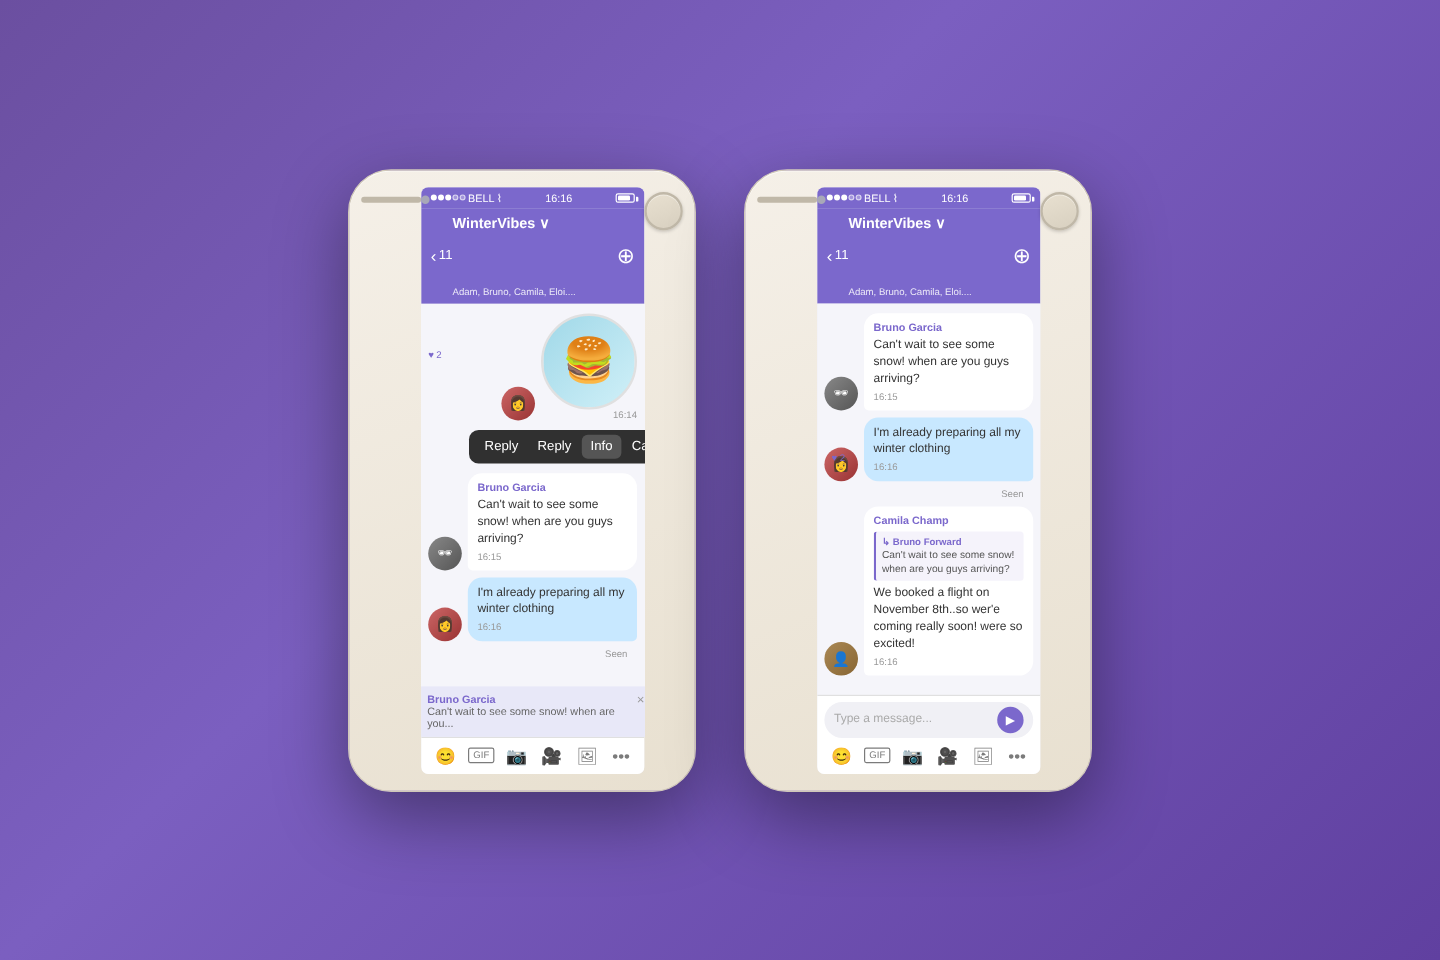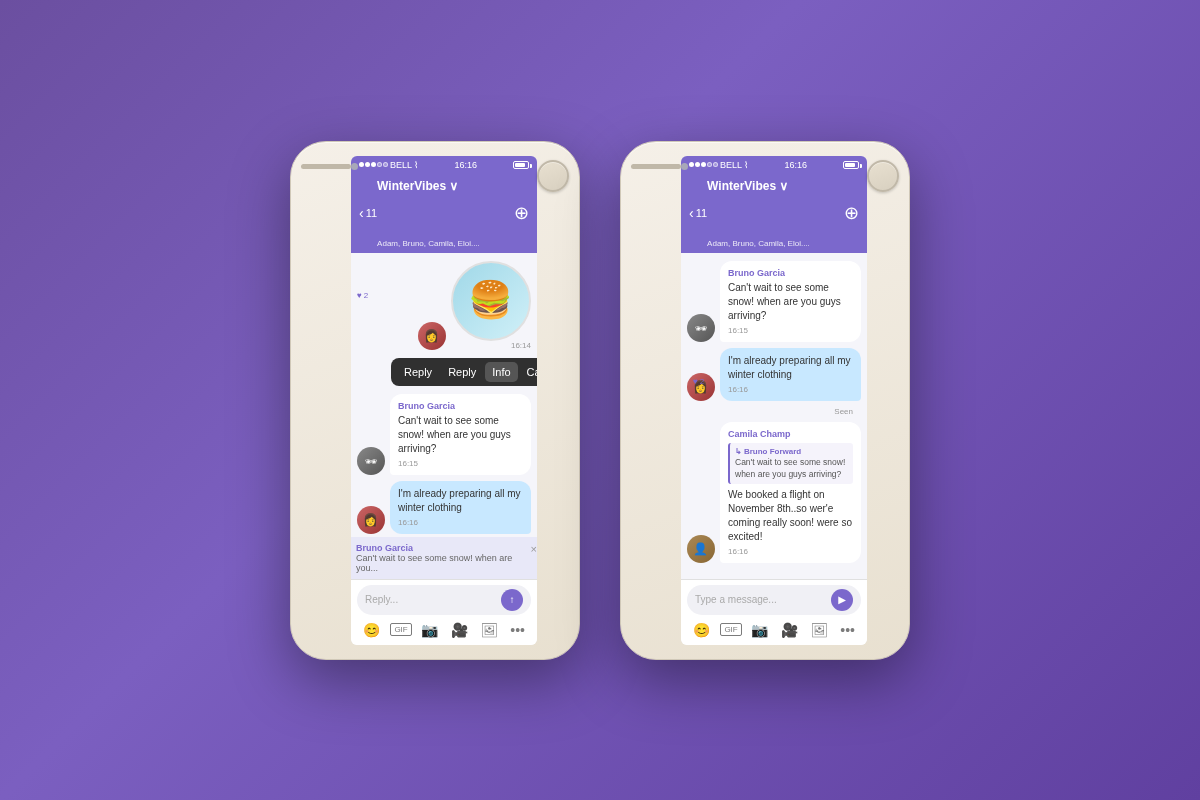--- a/index.html
+++ b/index.html
@@ -450,24 +450,20 @@
 
     </div>
 
     <div class="reply-bar">
       <div class="reply-bar-name">Bruno Garcia</div>
       <div class="reply-bar-text">Can't wait to see some snow! when are you...</div>
       <div class="reply-close">×</div>
     </div>
 
     <div class="input-area">
-      <div class="input-row">
-        <input class="input-field" type="text" placeholder="Reply..." style="">
-        <div class="send-btn">↑</div>
-      </div>
       <div class="toolbar-icons">
         <span class="tool-icon">😊</span>
         <span class="tool-icon gif-btn">GIF</span>
         <span class="tool-icon">📷</span>
         <span class="tool-icon">🎥</span>
         <span class="tool-icon">🖼</span>
         <span class="tool-icon">•••</span>
       </div>
     </div>
   </div>

